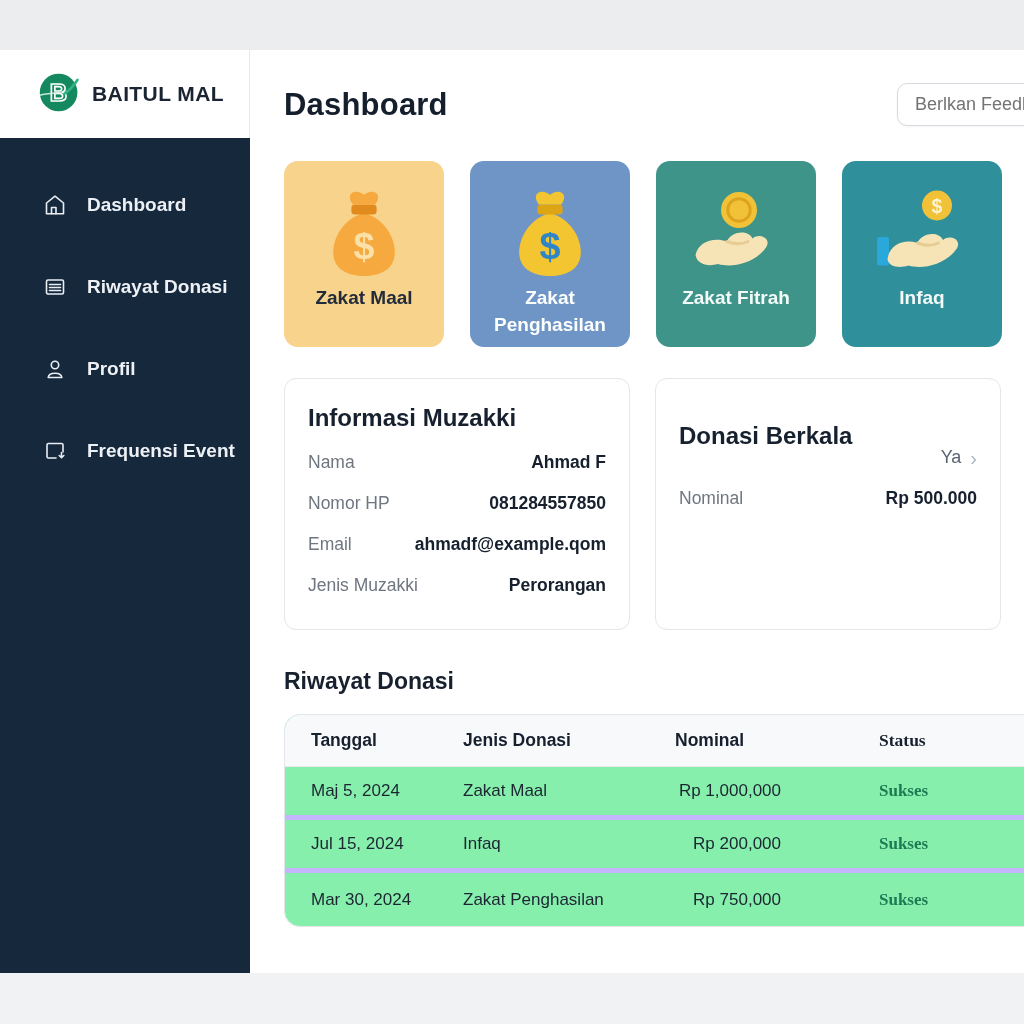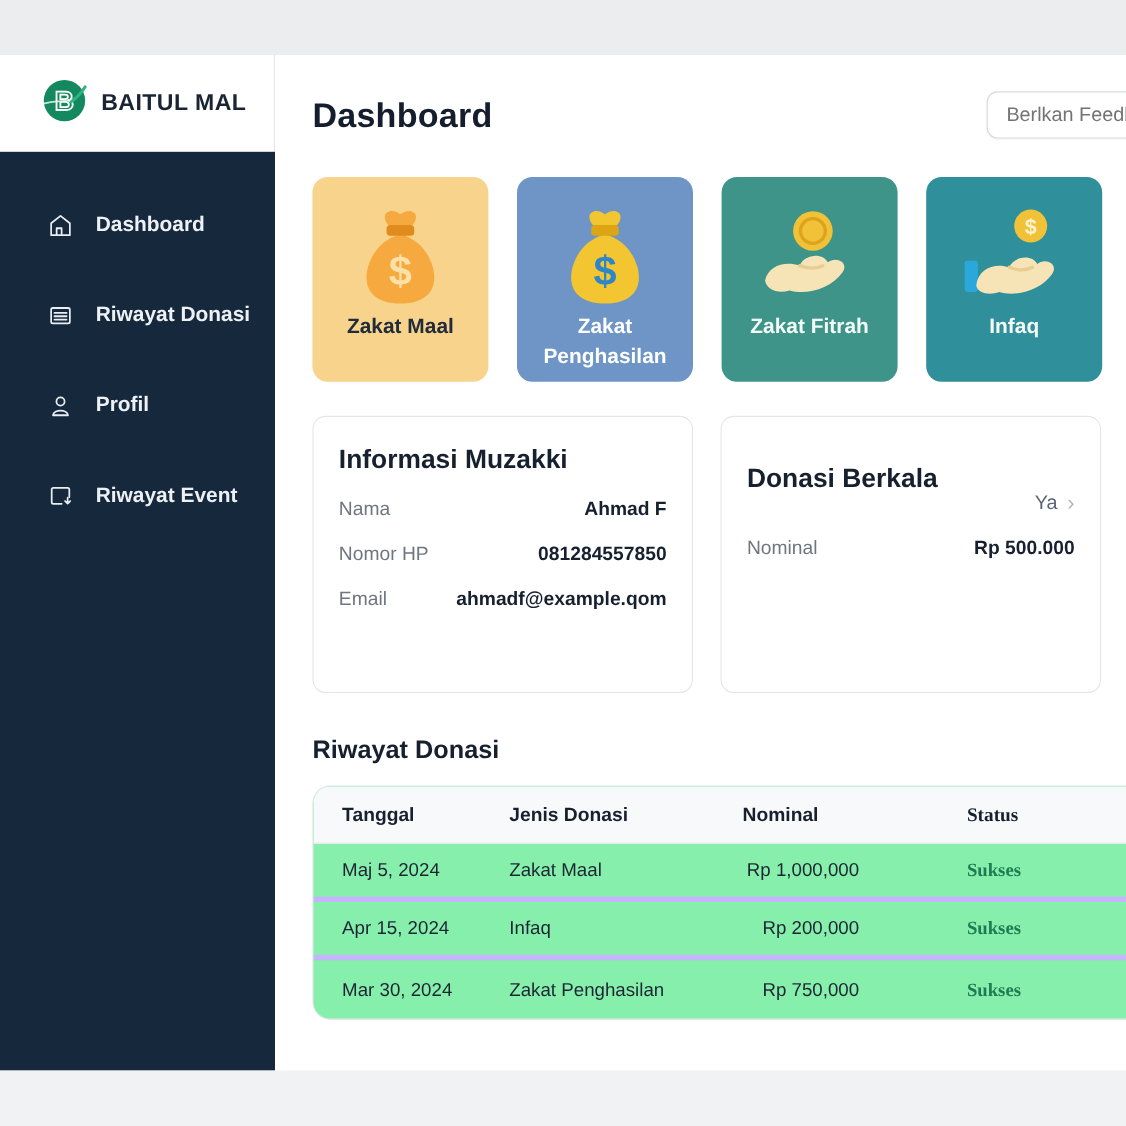--- a/index.html
+++ b/index.html
@@ -116,21 +116,21 @@
         </span>
         <span>Profil</span>
       </div>
       <div class="nav-item">
         <span class="nav-icon">
           <svg viewBox="0 0 26 26">
               <path d="M21 14 V7 a1.5 1.5 0 0 0 -1.5 -1.5 H6.5 A1.5 1.5 0 0 0 5 7 V18.5 A1.5 1.5 0 0 0 6.5 20 H14"></path>
               <path d="M17.2 17.5 l2.3 2.3 l2.3 -2.3 M19.5 19.8 V14.5"></path>
             </svg>
         </span>
-        <span>Riwayat Event</span>
+        <span>Frequensi Event</span>
       </div>
     </nav>
   </aside>
 
   <main class="main">
 
     <div class="main-header">
       <h1 class="page-title">Dashboard</h1>
       <button class="feedback-btn">Berlkan Feedback</button>
     </div>
@@ -197,20 +197,24 @@
           <span class="info-label">Nama</span>
           <span class="info-value">Ahmad F</span>
         </div>
         <div class="info-line">
           <span class="info-label">Nomor HP</span>
           <span class="info-value">081284557850</span>
         </div>
         <div class="info-line">
           <span class="info-label">Email</span>
           <span class="info-value">ahmadf@example.qom</span>
+        </div>
+        <div class="info-line">
+          <span class="info-label">Jenis Muzakki</span>
+          <span class="info-value">Perorangan</span>
         </div>
       </section>
 
       <section class="info-card">
         <div class="info-card-header">
           <span class="info-title">Donasi Berkala</span>
           <span class="berkala-toggle">
             <span class="berkala-value">Ya</span>
             <span class="chevron">›</span>
           </span>
@@ -233,21 +237,21 @@
       </div>
 
       <div class="t-grid trow">
         <span>Maj 5, 2024</span>
         <span>Zakat Maal</span>
         <span class="cell-nominal">Rp 1,000,000</span>
         <span class="cell-status">Sukses</span>
       </div>
 
       <div class="t-grid trow">
-        <span>Apr 15, 2024</span>
+        <span>Jul 15, 2024</span>
         <span>Infaq</span>
         <span class="cell-nominal">Rp 200,000</span>
         <span class="cell-status">Sukses</span>
       </div>
 
       <div class="t-grid trow">
         <span>Mar 30, 2024</span>
         <span>Zakat Penghasilan</span>
         <span class="cell-nominal">Rp 750,000</span>
         <span class="cell-status">Sukses</span>

